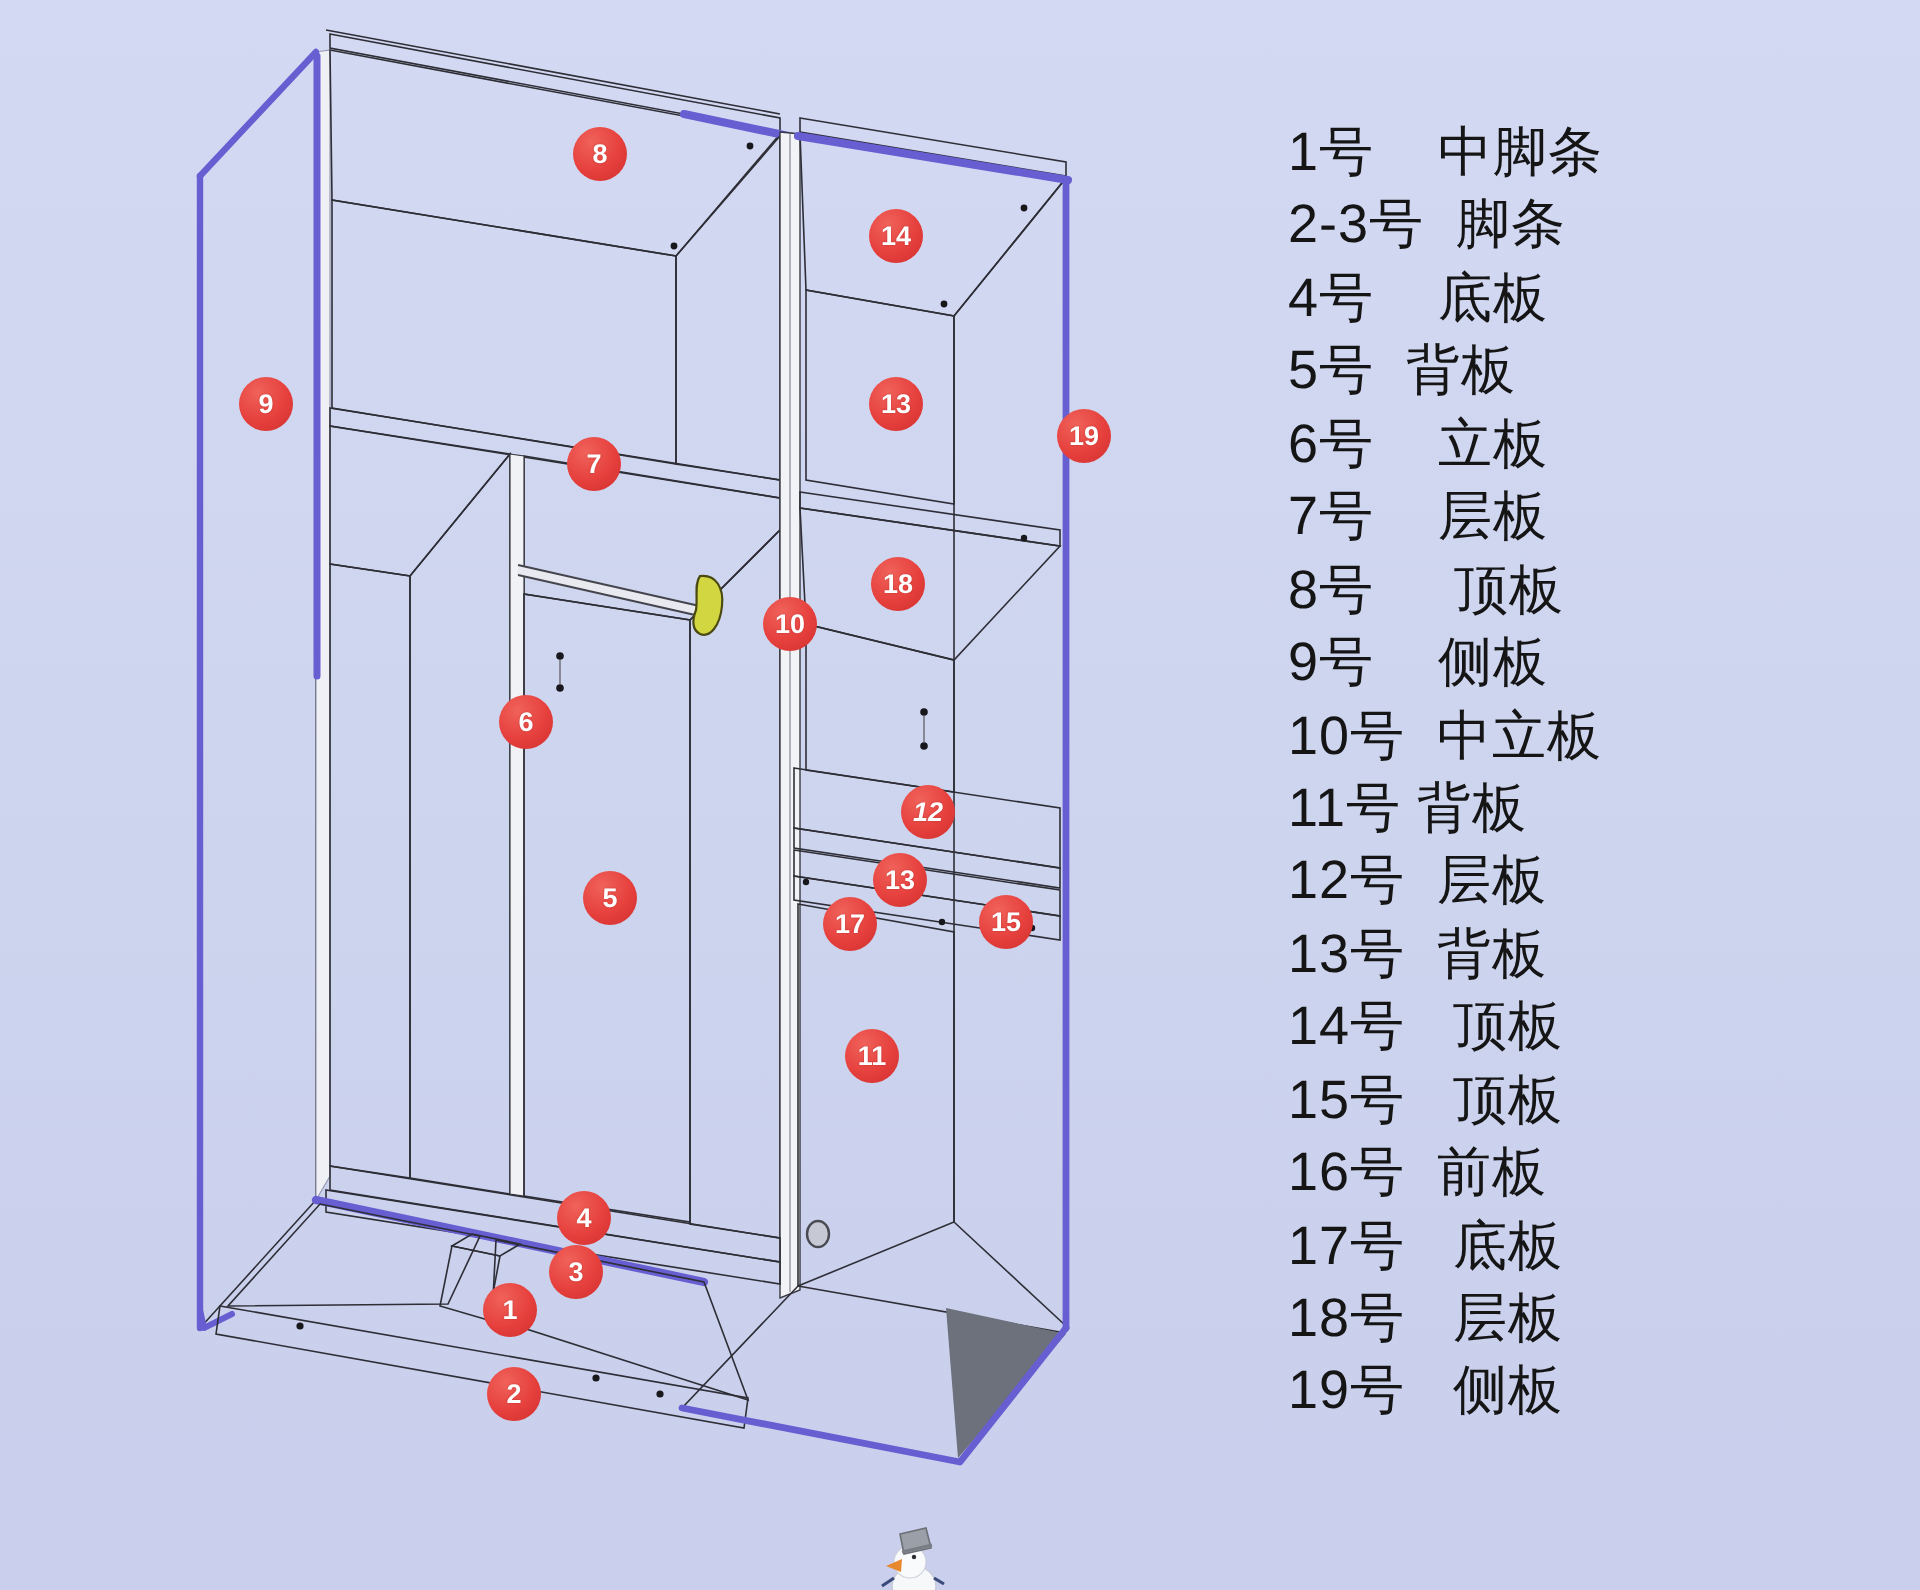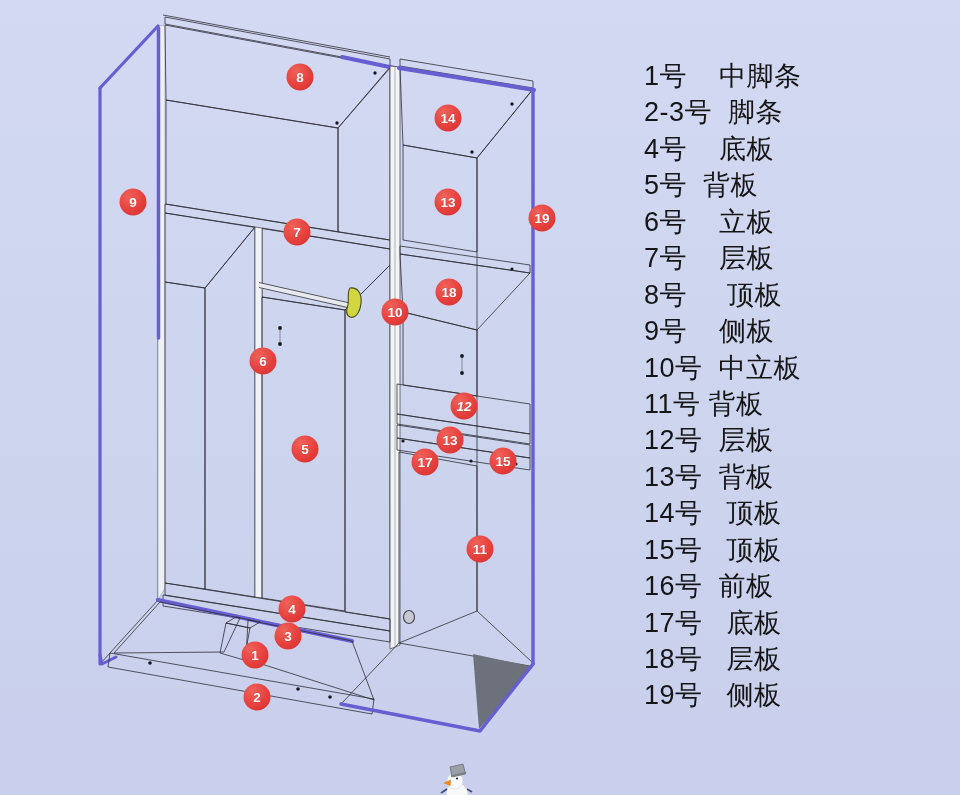--- a/index.html
+++ b/index.html
@@ -178,21 +178,21 @@
       <div class="marker" style="left: 255px; top: 655px;">1</div>
       <div class="marker" style="left: 257px; top: 697px;">2</div>
       <div class="marker" style="left: 288px; top: 636px;">3</div>
       <div class="marker" style="left: 292px; top: 609px;">4</div>
       <div class="marker" style="left: 305px; top: 449px;">5</div>
       <div class="marker" style="left: 263px; top: 361px;">6</div>
       <div class="marker" style="left: 297px; top: 232px;">7</div>
       <div class="marker" style="left: 300px; top: 77px;">8</div>
       <div class="marker" style="left: 133px; top: 202px;">9</div>
       <div class="marker" style="left: 395px; top: 312px; text-align: center;">10</div>
-      <div class="marker" style="left: 436px; top: 549px; margin-left: 44px;">11</div>
+      <div class="marker" style="left: 436px; top: 528px;">11</div>
       <div class="marker" style="left: 464px; top: 406px; font-style: italic;">12</div>
       <div class="marker" style="left: 448px; top: 202px;">13</div>
       <div class="marker" style="left: 448px; top: 118px;">14</div>
       <div class="marker" style="left: 503px; top: 461px; text-align: right;">15</div>
       <div class="marker" style="left: 450px; top: 440px;">13</div>
       <div class="marker" style="left: 425px; top: 423px; margin-top: 39px;">17</div>
       <div class="marker" style="left: 449px; top: 282px; margin-top: 10px;">18</div>
       <div class="marker" style="left: 542px; top: 218px;">19</div>
     </div>
 

